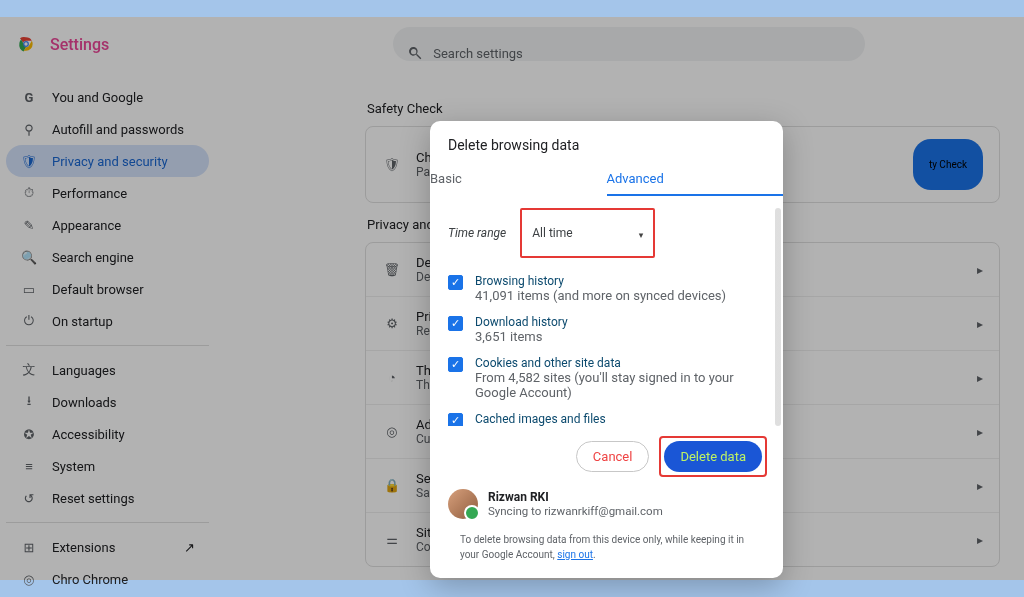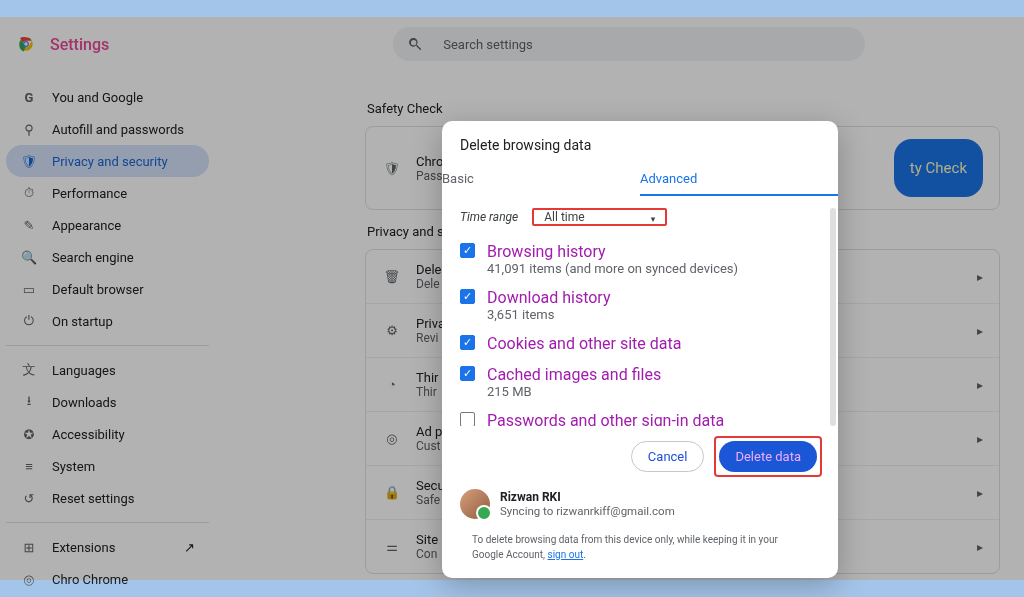--- a/index.html
+++ b/index.html
@@ -7,21 +7,21 @@
   body { background: #a4c5ea; display: flex; flex-direction: column; }
 
   .outer-band { height: 17px; background: #a4c5ea; }
   .app-frame { flex: 1; background: #fff; position: relative; }
   .shade { position: absolute; inset: 0; background: rgba(0,0,0,0.30); z-index: 50; }
 
   
   .header { display: flex; align-items: center; padding: 10px 16px; gap: 14px; }
   .chrome-logo { width: 20px; height: 20px; }
   .title { font-size: 16px; font-weight: 500; color: #ec4899; }
-  .search-wrap { margin-left: 270px; display: flex; align-items: center; background: #f1f3f4; border-radius: 40px; height: 34px; width: 472px; padding: 0 14px; gap: 20px; color: #5f6368; font-size: 13px; }
+  .search-wrap { margin-left: 270px; display: flex; align-items: flex-end; background: #f1f3f4; border-radius: 40px; height: 34px; width: 472px; padding: 0 14px; gap: 10px; color: #5f6368; font-size: 13px; }
   .search-wrap svg { width: 16px; height: 16px; fill: #5f6368; }
 
   
   .sidebar { position: absolute; left: 0; top: 54px; width: 215px; padding: 10px 6px; }
   .side-item { display: flex; align-items: center; gap: 14px; height: 32px; padding: 0 14px; border-radius: 18px; font-size: 13px; color: #202124; cursor: pointer; }
   .side-item.active { background: #d5e3fb; color: #1967d2; }
   .side-item .ic { width: 18px; display: flex; justify-content: center; color: #5f6368; }
   .side-item.active .ic { color: #1967d2; }
   .side-sep { height: 1px; background: #e0e0e0; margin: 8px 0; }
   .side-item .ext-arrow { margin-left: auto; }
@@ -30,43 +30,43 @@
   .main { position: absolute; left: 365px; right: 24px; top: 70px; }
   .sec-title { font-size: 13px; color: #202124; margin: 14px 0 10px 2px; }
   .card { border: 1px solid #e0e0e0; border-radius: 8px; background: #fff; }
   .card-row { display: flex; align-items: center; padding: 12px 16px; gap: 14px; font-size: 13px; color: #202124; }
   .card-row + .card-row { border-top: 1px solid #eee; }
   .row-ic { width: 20px; color: #5f6368; display:flex; justify-content:center; }
   .row-txt { flex: 1; }
   .row-title { font-size: 13px; color: #202124; }
   .row-sub { font-size: 12px; color: #5f6368; }
   .row-arrow { color: #5f6368; font-size: 12px; }
-  .pill-btn { background: #1a73e8; color: #fef9c3; border-radius: 18px; padding: 20px 16px; font-size: 15px; border: none; }
+  .pill-btn { background: #1a73e8; color: #000000; border-radius: 18px; padding: 20px 16px; font-size: 10px; border: none; }
 
   
-  .dialog { position: absolute; z-index: 100; left: 430px; top: 104px; width: 396px; background: #fff; border-radius: 10px; box-shadow: 0 8px 30px rgba(0,0,0,0.25); overflow: hidden; margin-left: 12px; }
+  .dialog { position: absolute; z-index: 100; left: 430px; top: 104px; width: 353px; background: #fff; border-radius: 10px; box-shadow: 0 8px 30px rgba(0,0,0,0.25); overflow: hidden; }
   .d-title { font-size: 14px; color: #202124; padding: 16px 18px 10px; }
   .tabs { display: flex; }
   .tab { flex: 1; text-align: left; font-size: 13px; padding: 8px 0; color: #5f6368; cursor: pointer; border-bottom: 2px solid transparent; }
   .tab.active { color: #1a73e8; border-bottom: 2px solid #1a73e8; }
   .d-body { position: relative; padding: 12px 0 0 0; }
   .scroll-wrap { position: relative; padding: 0 18px; max-height: 218px; overflow: hidden; }
   .scroll-wrap::after { content:""; position:absolute; right:2px; top:0; width:6px; height:100%; background:linear-gradient(#c9c9c9,#c9c9c9); border-radius:3px; opacity:0.6; }
   .time-row { display: flex; align-items: center; gap: 14px; margin-bottom: 10px; }
   .time-label { font-size: 12px; color: #3c4043; font-style: italic; }
-  .time-select { border: 2px solid #e53935; padding: 0 10px; width: 135px; display: flex; align-items: flex-end; justify-content: space-between; font-size: 12px; color: #3c4043; border-radius: 2px; }
+  .time-select { border: 2px solid #e53935; padding: 16px 10px; width: 135px; display: flex; align-items: flex-end; justify-content: space-between; font-size: 12px; color: #3c4043; border-radius: 2px; }
   .time-select .tri { font-size: 9px; color: #444; }
   .opt-row { display: flex; align-items: flex-start; gap: 12px; padding: 6px 0; }
   .cbx { width: 15px; height: 15px; border: 1.5px solid #1a73e8; border-radius: 2px; background: #1a73e8; display: inline-flex; align-items: center; justify-content: center; color:#fff; font-size:11px; flex-shrink:0; margin-top:1px; }
   .cbx.off { background: #fff; border-color: #777; }
-  .opt-txt .t { font-size: 16px; color: #a21caf; }
+  .opt-txt .t { font-size: 12px; color: #0c4a6e; }
   .opt-txt .s { font-size: 13px; color: #5f6368; }
   .btn-row { display:flex; justify-content:flex-end; gap:10px; padding: 10px 16px 6px; align-items:center; }
-  .btn-cancel { border:1.3px solid #c7c7c7; color:#1d4ed8; background:#fff; border-radius: 18px; padding: 7px 16px; font-size: 13px; cursor:pointer; }
-  .btn-delete { background:#1a56d6; color:#f0abfc; border:none; border-radius: 18px; padding: 8px 16px; font-size: 13px; cursor:pointer; }
+  .btn-cancel { border:1.3px solid #c7c7c7; color:#ef4444; background:#fff; border-radius: 18px; padding: 7px 16px; font-size: 13px; cursor:pointer; }
+  .btn-delete { background:#1a56d6; color:#bef264; border:none; border-radius: 18px; padding: 8px 16px; font-size: 13px; cursor:pointer; }
   .btn-delete-frame { border:2px solid #e53935; padding:3px; border-radius:4px; }
   .profile-row { display:flex; align-items:center; gap:10px; padding: 6px 18px 10px; }
   .avatar { width:30px; height:30px; border-radius:50%; background: linear-gradient(135deg,#d7a07c,#8f5c3e); position:relative; }
   .avatar::after { content:""; position:absolute; right:-2px; bottom:-2px; width:12px; height:12px; border-radius:50%; background:#34a853; border:2px solid #fff; }
   .profile-txt .t { font-size:12px; color:#202124;font-weight:bold; }
   .profile-txt .s { font-size:11.5px; color:#5f6368; }
   .footnote { font-size:10px; color:#5f6368; padding: 4px 30px 16px; line-height:1.45; }
   .footnote a { color:#1a73e8; text-decoration: underline; cursor:pointer; }
 </style>
 </head>
@@ -256,20 +256,21 @@
             <span class="cbx">✓</span>
             <div class="opt-txt">
               <div class="t">Download history</div>
               <div class="s">3,651 items</div>
             </div>
           </div>
         <div class="opt-row">
             <span class="cbx">✓</span>
             <div class="opt-txt">
               <div class="t">Cookies and other site data</div>
+              <div class="s">From 4,582 sites (you'll stay signed in to your Google Account)</div>
             </div>
           </div>
         <div class="opt-row">
             <span class="cbx">✓</span>
             <div class="opt-txt">
               <div class="t">Cached images and files</div>
               <div class="s">215 MB</div>
             </div>
           </div>
         <div class="opt-row">

